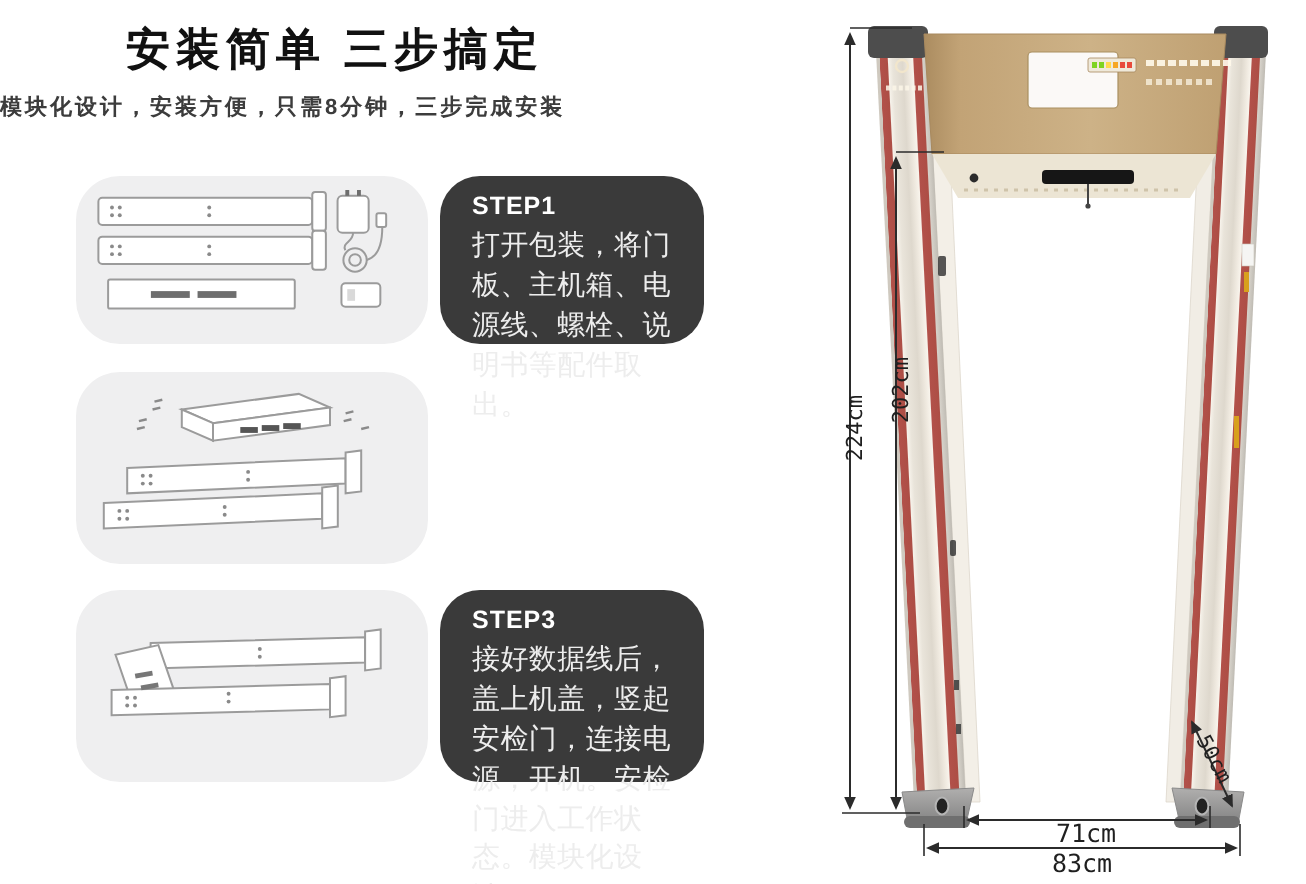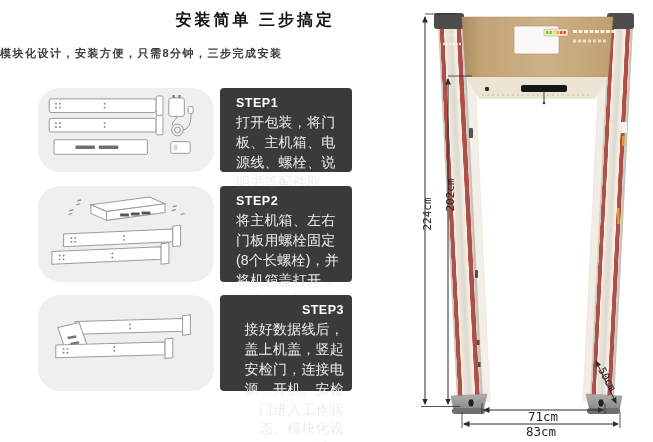--- a/index.html
+++ b/index.html
@@ -3,35 +3,35 @@
 <meta charset="utf-8">
 <style>
   html,body{margin:0;padding:0;}
   body{
     width:653px;height:442px;background:#ffffff;position:relative;overflow:hidden;
     font-family:"Liberation Sans","DejaVu Sans",sans-serif;
   }
   
   .left-section{position:absolute;left:0;top:0;width:370px;height:442px;}
   .main-title{
-    position:absolute;left:0;top:10px;width:335px;text-align:right;
-    font-size:16px;font-weight:800;color:#111;letter-spacing:3px;
+    position:absolute;left:0;top:10px;width:335px;text-align:center;
+    font-size:22px;font-weight:800;color:#111;letter-spacing:3px;
   }
   .sub-title{
     position:absolute;left:0;top:46px;width:335px;
     font-size:11px;font-weight:700;color:#3c3c3c;letter-spacing:1.5px;
   }
   .steps-wrap{position:absolute;left:38px;top:88px;width:314px;}
   .step-row{position:relative;width:314px;}
   .step-row.r1{height:84px;margin-bottom:14px;}
   .step-row.r2{height:96px;margin-bottom:13px;}
-  .step-row.r3{height:96px;text-align:right;}
+  .step-row.r3{height:96px;}
   .step-dark{
     position:absolute;left:182px;right:0;top:0;bottom:0;
-    background:#3a3a3a;border-radius:4px;box-sizing:border-box;
+    background:#3a3a3a;border-radius:20px;box-sizing:border-box;
     padding:8px 8px 6px 16px;color:#fff;z-index:1;
   }
   .step-gray{
     position:absolute;left:0;top:0;bottom:0;width:176px;
     background:#efeff0;border-radius:22px;z-index:2;
     display:flex;align-items:center;justify-content:center;
   }
   .step-label{font-size:12.5px;font-weight:800;letter-spacing:.5px;margin-bottom:3px;}
   .step-text{font-size:14px;line-height:1.42;color:#ededed;letter-spacing:.2px;}
   .sketch{display:block;}
@@ -89,24 +89,20 @@
               <circle cx="12" cy="29" r="1"></circle>
               <circle cx="12" cy="33" r="1"></circle>
             <circle cx="58" cy="29" r="1"></circle>
               <circle cx="58" cy="33" r="1"></circle>
           </g>
         </svg>
       </div>
     </div>
 
     <div class="step-row r2">
-      <div class="step-dark">
-        <div class="step-label">STEP2</div>
-        <div class="step-text">将主机箱、左右门板用螺栓固定 (8个长螺栓)，并将机箱盖打开，接上机箱门板间的数据线。</div>
-      </div>
       <div class="step-gray">
         <svg class="sketch" width="156" height="86" viewBox="0 0 160 88">
           <g stroke="#9b9b9b" fill="#ffffff" stroke-width="1">
             <polygon points="44,14 104,6 120,13 60,21"></polygon>
             <polygon points="60,21 120,13 120,22 60,30"></polygon>
             <polygon points="44,14 60,21 60,30 44,23"></polygon>
             <polygon points="16,44 128,39 128,52 16,57"></polygon>
             <polygon points="128,36 136,35 136,56 128,57"></polygon>
             <polygon points="4,62 116,57 116,70 4,75"></polygon>
             <polygon points="116,54 124,53 124,74 116,75"></polygon>

